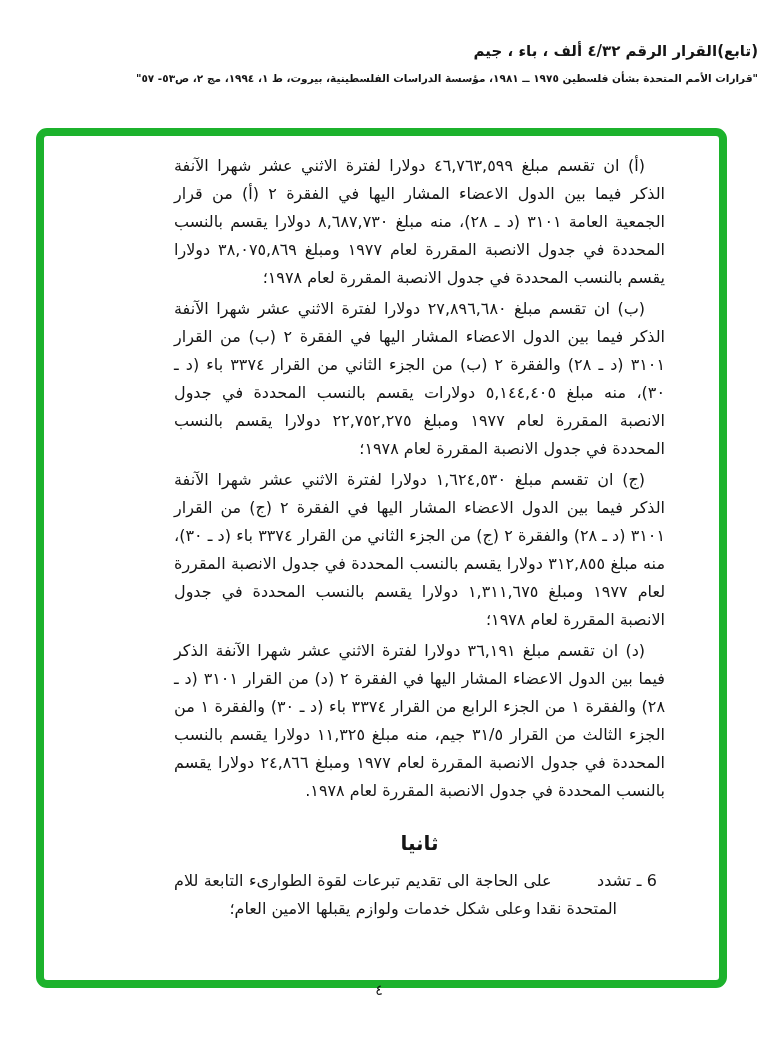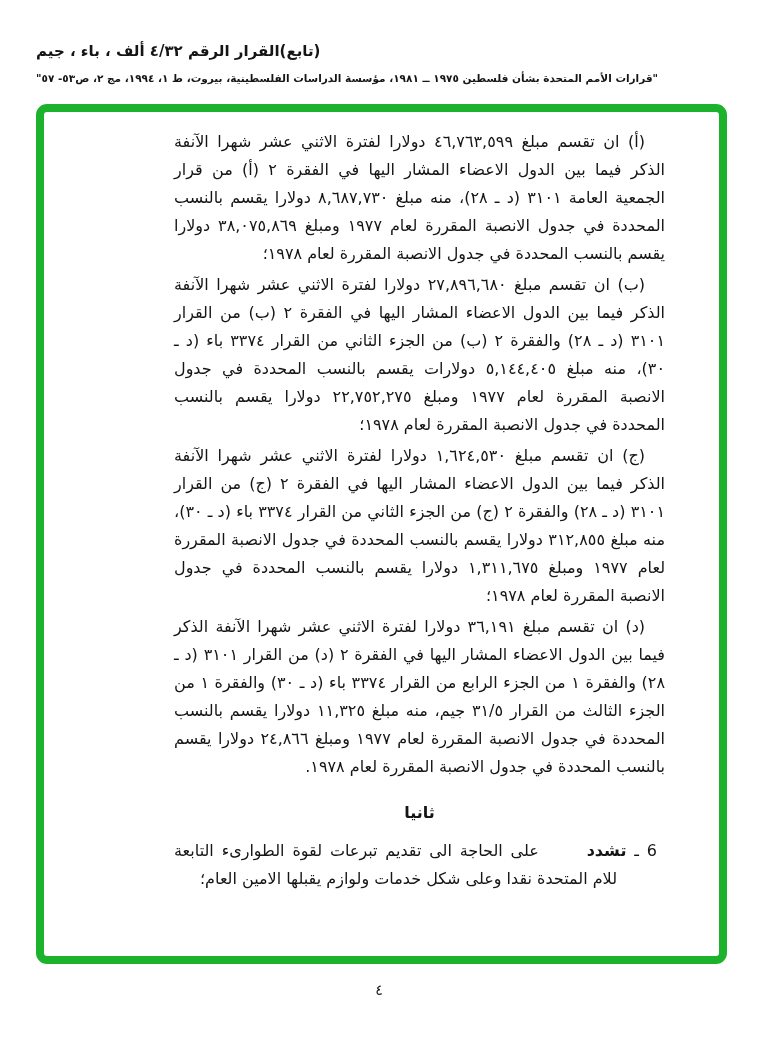--- a/index.html
+++ b/index.html
@@ -15,39 +15,39 @@
     font-family: "DejaVu Sans", sans-serif;
     color: #151515;
     overflow: hidden;
   }
   .header {
     position: absolute;
     top: 42px;
     left: 0;
     right: 0;
     direction: rtl;
-    text-align: left;
+    text-align: right;
     padding-left: 36px;
   }
   .doc-title {
     font-size: 15px;
     font-weight: bold;
     letter-spacing: 0.2px;
     margin-bottom: 12px;
     white-space: nowrap;
   }
   .doc-citation {
     font-size: 10.5px;
     font-weight: bold;
     white-space: nowrap;
   }
   .green-box {
     position: absolute;
     left: 36px;
-    top: 104px;
+    top: 128px;
     width: 691px;
     height: 860px;
     box-sizing: border-box;
     border: 8px solid #1cb22c;
     border-radius: 11px;
     background: #ffffff;
     overflow: hidden;
   }
   .content {
     direction: rtl;
@@ -57,31 +57,31 @@
     font-size: 16px;
     line-height: 28px;
   }
   .para {
     margin: 0 0 3px 0;
     text-indent: 20px;
   }
   .section-heading {
     text-align: center;
     font-weight: bold;
-    font-size: 16px;
-    margin: 18px 0 10px 0;
+    font-size: 20px;
+    margin: 24px 0 10px 0;
     text-indent: 0;
   }
   .numbered-item {
     margin: 0;
     padding-right: 48px;
     text-indent: -40px;
   }
   .numbered-item b {
-    font-weight: bold;
+    font-weight: normal;
     margin-left: 40px;
   }
   .page-number {
     position: absolute;
     top: 982px;
     left: 0;
     right: 0;
     text-align: center;
     font-size: 14px;
     direction: rtl;

